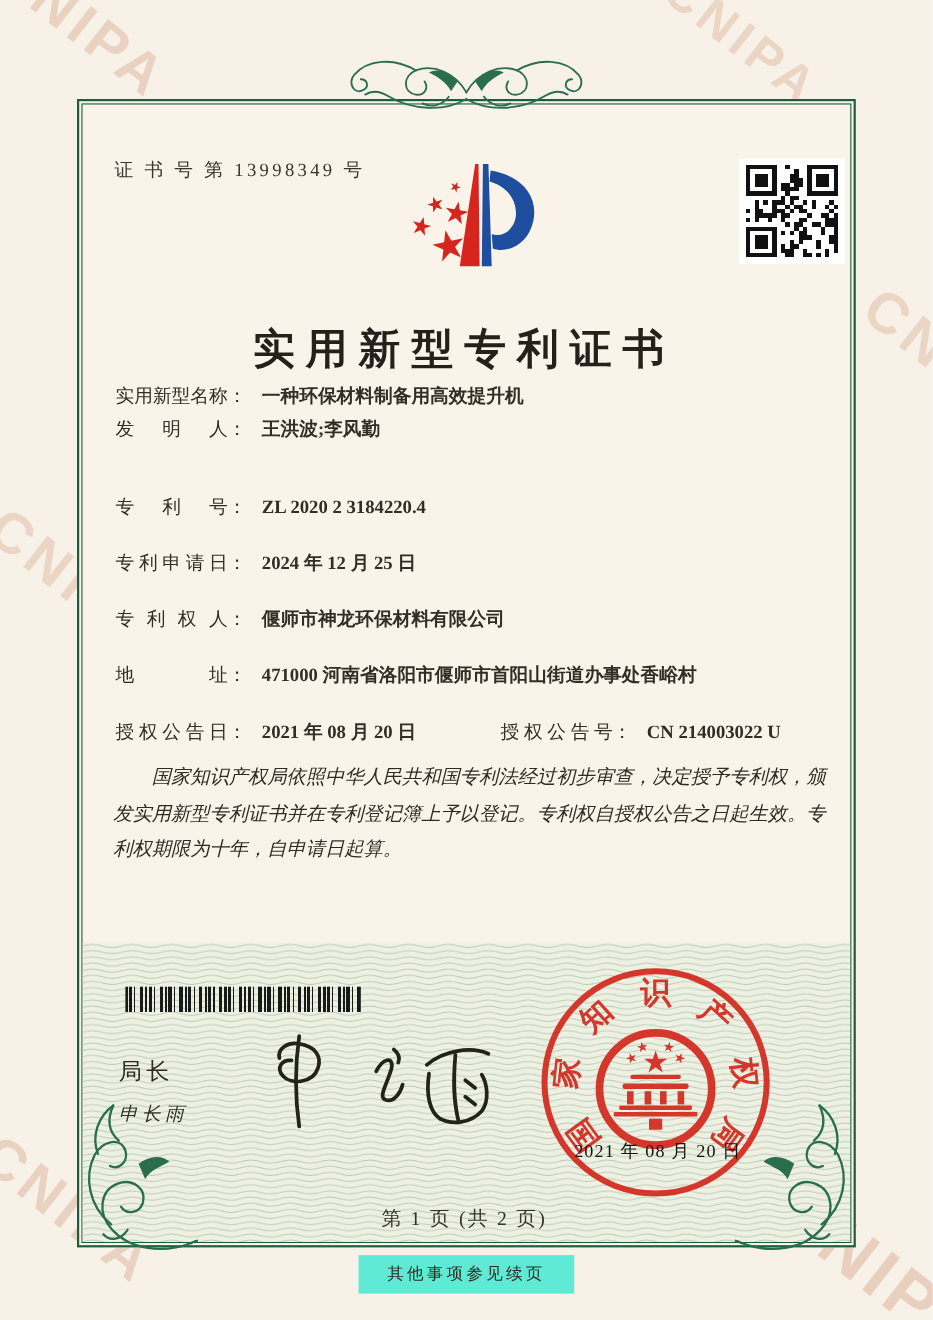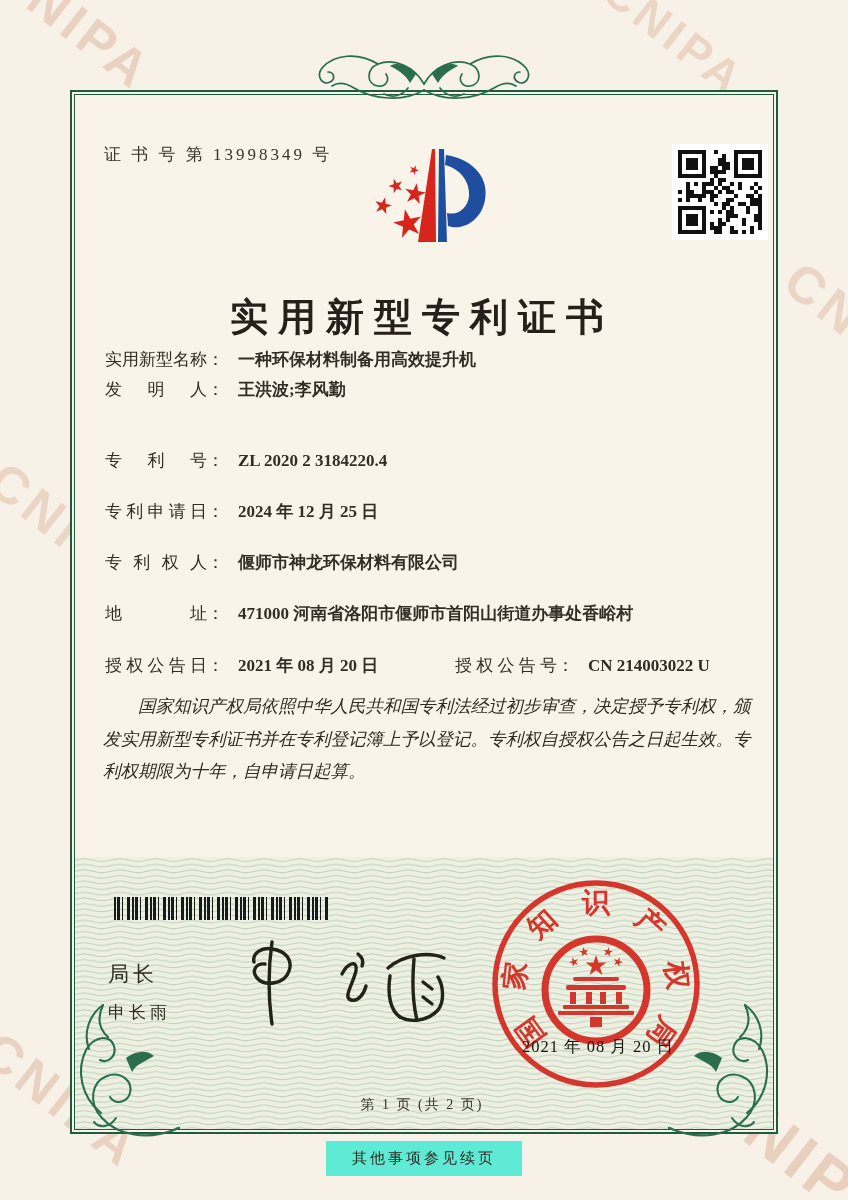--- a/index.html
+++ b/index.html
@@ -25,27 +25,27 @@
   .flabel{display:inline-block;width:102px;text-align:justify;text-align-last:justify;vertical-align:top;}
   .fvalue{margin-left:14px;font-weight:bold;}
   .grp2{position:absolute;left:350px;top:0;}
   .body-text{position:absolute;left:103px;top:690px;width:650px;font-size:17.5px;
              line-height:32.5px;color:#2f2a22;font-style:italic;}
   .body-text p{margin:0;text-indent:2em;}
   .barcode{position:absolute;left:114px;top:897px;width:214px;height:23px;
     background:repeating-linear-gradient(90deg,#191919 0 2px,transparent 2px 3px,#191919 3px 6px,
       transparent 6px 8px,#191919 8px 9px,transparent 9px 13px,#191919 13px 16px,transparent 16px 18px);}
   .signer-title{position:absolute;left:108px;top:960px;font-size:21px;letter-spacing:4px;}
-  .signer-name{position:absolute;left:108px;top:1001px;font-size:17px;letter-spacing:4px;}
+  .signer-name{position:absolute;left:108px;top:1001px;font-size:17px;letter-spacing:4px;font-style:italic;}
   .signature{position:absolute;left:238px;top:926px;}
   .seal{position:absolute;left:486px;top:874px;}
   .seal-date{position:absolute;left:498px;top:1036px;width:200px;text-align:center;
              font-size:16.5px;letter-spacing:1px;color:#17140f;}
   .page-footer{position:absolute;left:70px;top:1096px;width:704px;text-align:center;
-               font-size:14px;letter-spacing:2px;color:#37322a;}
+               font-size:18px;letter-spacing:2px;color:#37322a;}
   .cont-note{position:absolute;left:50%;top:1141px;transform:translateX(-50%);
              background:#5eead4;padding:8px 26px;font-size:15px;letter-spacing:3px;color:#2f2a22;}
 </style>
 </head>
 <body>
 
 <div class="page">
 
   <div class="wm" style="left:-18px;top:-8px;font-size:52px;opacity:.5">CNIPA</div>
   <div class="wm" style="left:592px;top:8px;font-size:46px;opacity:.45">CNIPA</div>

